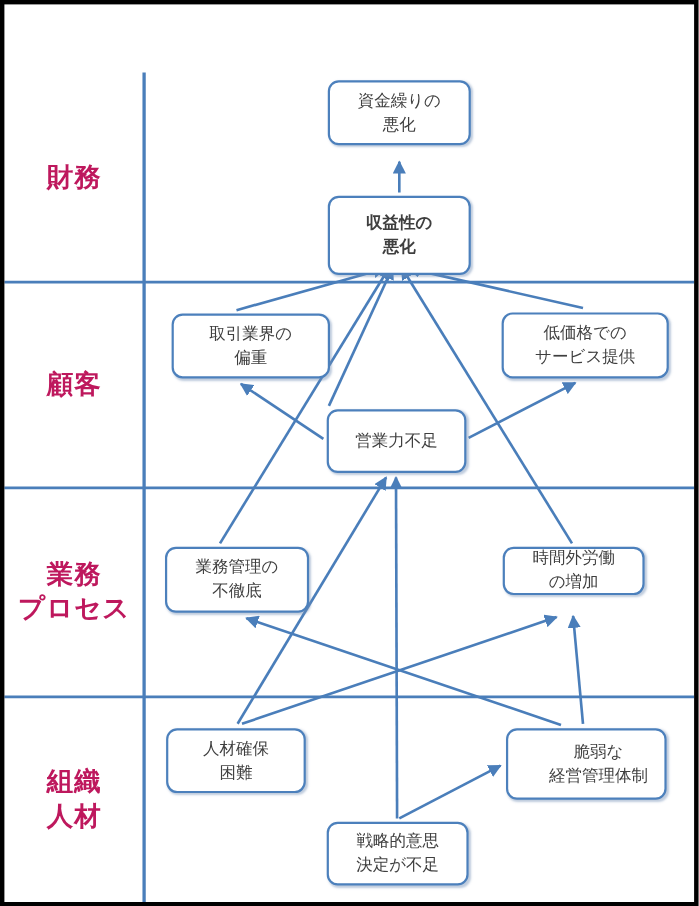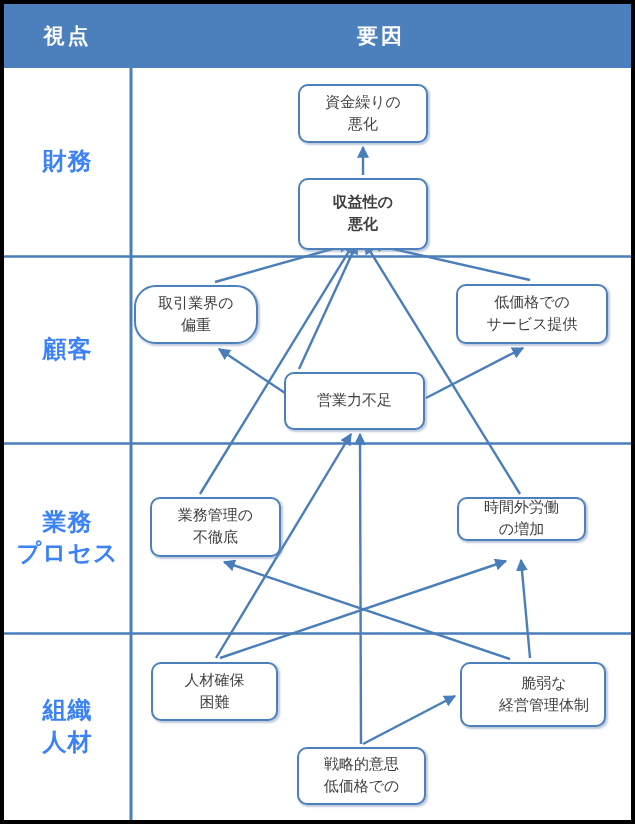--- a/index.html
+++ b/index.html
@@ -13,21 +13,21 @@
     background:#4C80BC;display:flex;z-index:10;
   }
   .hdr-cell{
     display:flex;align-items:center;justify-content:center;
     color:#fff;font-size:21px;font-weight:bold;letter-spacing:3px;
   }
   .hdr-cell.c1{width:127px;}
   .hdr-cell.c2{flex:1;}
   .rowlabel{
     position:absolute;left:4px;width:127px;display:flex;align-items:center;justify-content:center;
-    color:#3b82f6;font-size:24px;font-weight:bold;text-align:center;
+    color:#be185d;font-size:24px;font-weight:bold;text-align:center;
     white-space:pre-line;line-height:1.3;letter-spacing:1px;z-index:6;
   }
   .node{
     position:absolute;box-sizing:border-box;background:#fff;
     border:2px solid #4C80BC;border-radius:10px;
     box-shadow:1.5px 1.5px 2px rgba(110,140,180,0.45);
     display:flex;align-items:center;justify-content:center;
     font-size:15px;color:#3F3F3F;text-align:center;white-space:pre-line;
     line-height:1.45;z-index:5;padding:2px;
   }
@@ -56,53 +56,45 @@
       <line x1="294" y1="399" x2="219" y2="349" stroke="#4A7EBA" stroke-width="2.4" marker-end="url(#ah)"></line>
       <line x1="426" y1="398" x2="523" y2="348" stroke="#4A7EBA" stroke-width="2.4" marker-end="url(#ah)"></line>
       <line x1="361" y1="744" x2="360" y2="434" stroke="#4A7EBA" stroke-width="2.4" marker-end="url(#ah)"></line>
       <line x1="216" y1="658" x2="351" y2="434" stroke="#4A7EBA" stroke-width="2.4" marker-end="url(#ah)"></line>
       <line x1="220" y1="658" x2="506" y2="561" stroke="#4A7EBA" stroke-width="2.4" marker-end="url(#ah)"></line>
       <line x1="530" y1="658" x2="521" y2="560" stroke="#4A7EBA" stroke-width="2.4" marker-end="url(#ah)"></line>
       <line x1="510" y1="659" x2="224" y2="562" stroke="#4A7EBA" stroke-width="2.4" marker-end="url(#ah)"></line>
       <line x1="363" y1="744" x2="455" y2="696" stroke="#4A7EBA" stroke-width="2.4" marker-end="url(#ah)"></line>
     </svg>
 
-  <div class="hdr">
-    <div class="hdr-cell c1">
-      <span>視点</span>
-    </div>
-    <div class="hdr-cell c2">
-      <span>要因</span>
-    </div>
-  </div>
 
   <div id="rowlabels">
       <div class="rowlabel" style="top: 68px; height: 188px;">財務</div>
       <div class="rowlabel" style="top: 256px; height: 187px;">顧客</div>
       <div class="rowlabel" style="top: 443px; height: 190px;">業務
 プロセス</div>
       <div class="rowlabel" style="top: 633px; height: 187px;">組織
 人材</div>
     </div>
   <div id="nodes">
-      <div class="node" style="left: 298px; top: 84px; width: 130px; height: 59px;">資金繰りの
+      <div class="node" style="left: 298px; top: 73px; width: 130px; height: 59px;">資金繰りの
 悪化</div>
       <div class="node" style="left: 298px; top: 178px; width: 130px; height: 72px; font-weight: bold;">収益性の
 悪化</div>
-      <div class="node" style="left: 134px; top: 285px; width: 124px; height: 59px; border-radius: 22px;">取引業界の
+      <div class="node" style="left: 156px; top: 285px; width: 144px; height: 59px;">取引業界の
 偏重</div>
       <div class="node" style="left: 456px; top: 284px; width: 152px; height: 60px;">低価格での
 サービス提供</div>
-      <div class="node" style="left: 284px; top: 372px; width: 141px; height: 58px;">営業力不足</div>
+      <div class="node" style="left: 297px; top: 372px; width: 127px; height: 58px;">営業力不足</div>
       <div class="node" style="left: 150px; top: 497px; width: 131px; height: 60px;">業務管理の
 不徹底</div>
       <div class="node" style="left: 457px; top: 497px; width: 129px; height: 44px;">時間外労働
 の増加</div>
       <div class="node" style="left: 151px; top: 662px; width: 127px; height: 59px;">人材確保
 困難</div>
       <div class="node" style="left: 460px; top: 662px; width: 146px; height: 65px; padding-left: 24px;">脆弱な
 経営管理体制</div>
       <div class="node" style="left: 297px; top: 747px; width: 129px; height: 58px;">戦略的意思
-低価格での</div>
+決定が不足</div>
     </div>
 
   <div class="frame"></div>
 </div>
 
 </body></html>

